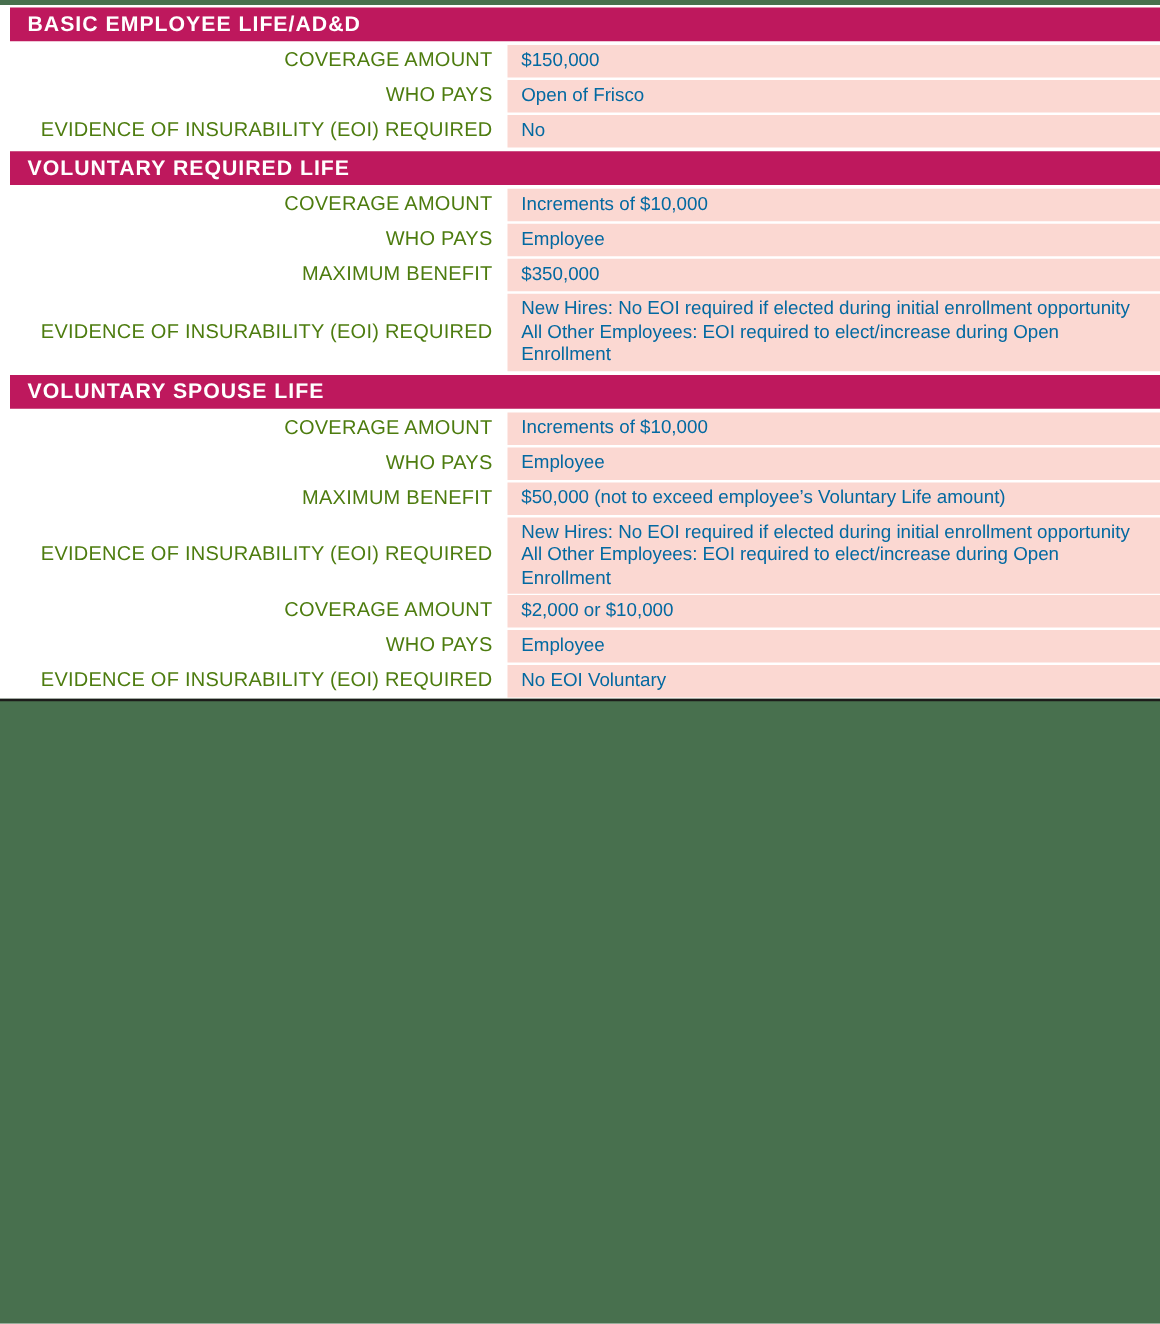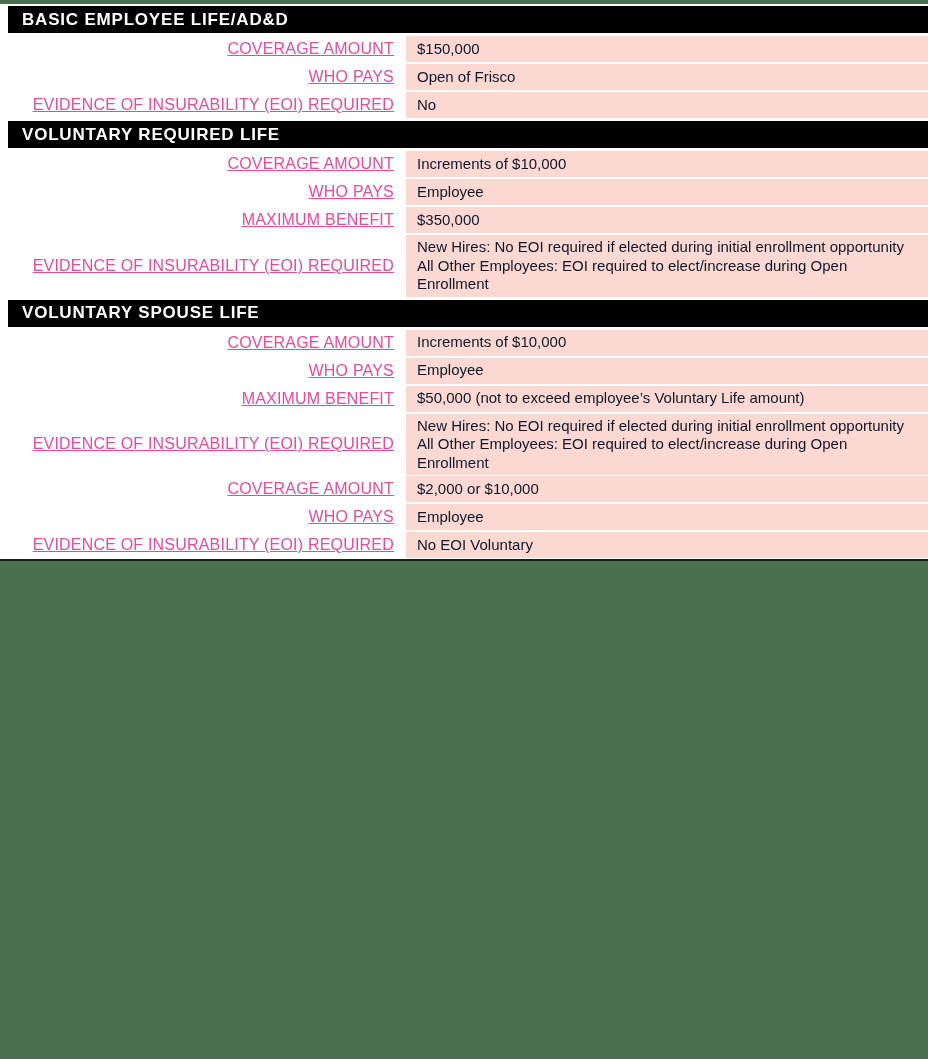--- a/index.html
+++ b/index.html
@@ -16,54 +16,53 @@
     height: 4px;
     background: #48704e;
     flex: 0 0 auto;
   }
   .benefits-table {
     flex: 0 0 auto;
   }
   .section-header {
     height: 27px;
     margin: 3px 0 3px 8px;
-    background: #000000;
+    background: #be185d;
     color: #ffffff;
     display: flex;
     align-items: center;
     padding-left: 14px;
     font-size: 17px;
     font-weight: 700;
     letter-spacing: 0.8px;
   }
   .section:first-child .section-header { margin-top: 2px; }
   .benefit-row {
     display: flex;
     min-height: 26px;
     margin-bottom: 2px;
   }
   .section .benefit-row:last-child { margin-bottom: 1px; }
   .row-label {
     flex: 0 0 394px;
     background: #ffffff;
-    color: #ec4899;
+    color: #4d7c0f;
     display: flex;
     align-items: center;
     justify-content: flex-end;
     text-align: right;
     padding-right: 12px;
     font-size: 16px;
     letter-spacing: 0.2px;
     line-height: 18px;
-    text-decoration: underline;
   }
   .row-value {
     flex: 1 1 auto;
     background: #fbd8d2;
-    color: #0f172a;
+    color: #0369a1;
     display: flex;
     align-items: center;
     padding: 3px 23px 3px 11px;
     font-size: 15px;
     line-height: 18.5px;
     white-space: pre-line;
   }
   .footer-band {
     flex: 1 1 auto;
     background: #48704e;

